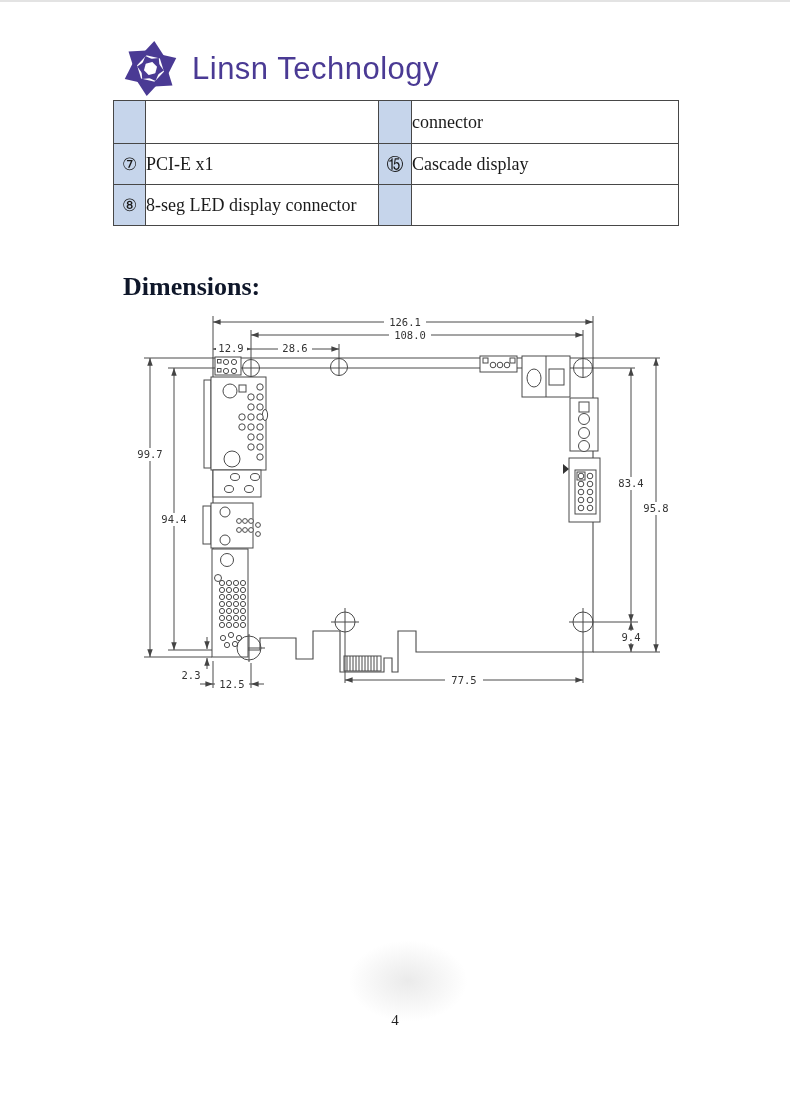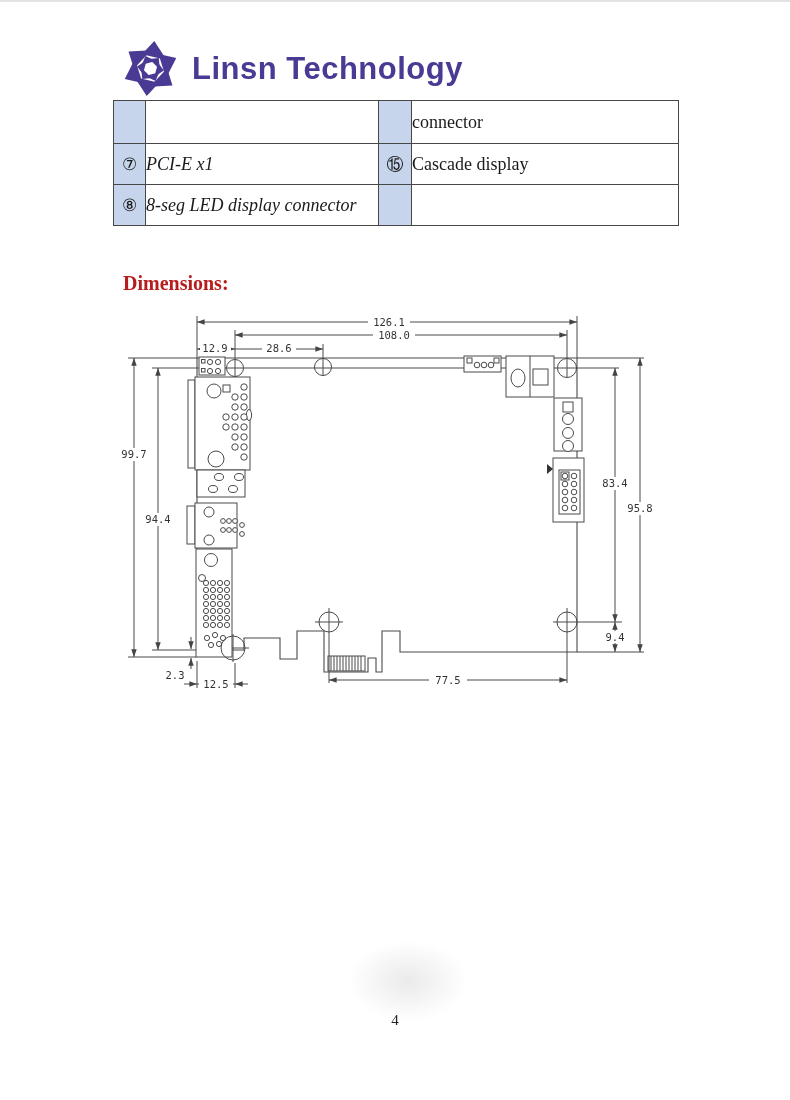--- a/index.html
+++ b/index.html
@@ -2,37 +2,37 @@
 <html><head>
 <meta charset="utf-8">
 <style>
   html,body{margin:0;padding:0;background:#fff;}
   .page{position:relative;width:790px;height:1100px;background:#ffffff;overflow:hidden;
         font-family:"Liberation Serif",serif;color:#1a1a1a;}
   .page-top-rule{position:absolute;left:0;top:0;width:790px;height:2px;background:#e3e3e3;}
 
   
   .brand-row{position:absolute;left:122px;top:40px;display:flex;align-items:center;gap:13px;}
-  .brand-title{font-family:"Liberation Sans",sans-serif;font-size:31px;font-weight:700;
+  .brand-title{font-family:"Liberation Sans",sans-serif;font-size:31px;font-weight:400;
                color:#4a3a94;letter-spacing:0.5px;}
 
   
   table.conn{position:absolute;left:113px;top:100px;border-collapse:collapse;table-layout:fixed;
              width:565px;font-size:18px;}
   table.conn td{border:1px solid #474747;padding:0;vertical-align:middle;overflow:hidden;}
   td.numcell{background:#c6d5eb;text-align:center;font-size:17px;}
-  td.lbl-left{padding-left:8px;font-style:italic;}
+  td.lbl-left{padding-left:8px;}
   td.lbl-right{padding-left:16px;}
 
   
   .section-title{position:absolute;left:123px;top:272px;font-family:"Liberation Serif",serif;
-                 font-weight:700;font-size:20px;color:#b91c1c;}
+                 font-weight:700;font-size:26px;color:#0f172a;}
 
   
-  .drawing-wrap{position:absolute;left:120px;top:303px;}
+  .drawing-wrap{position:absolute;left:136px;top:303px;}
   .drawing-wrap svg text{font-family:"DejaVu Sans Mono",monospace;font-size:10.5px;fill:#333;stroke:none;}
 
   .watermark{position:absolute;left:348px;top:940px;width:120px;height:82px;
              background:radial-gradient(ellipse at center,rgba(160,160,160,0.22),rgba(160,160,160,0) 70%);}
   .page-number{position:absolute;left:0;top:1012px;width:790px;text-align:center;
                font-size:15px;color:#222;}
 </style>
 </head>
 <body>
 

